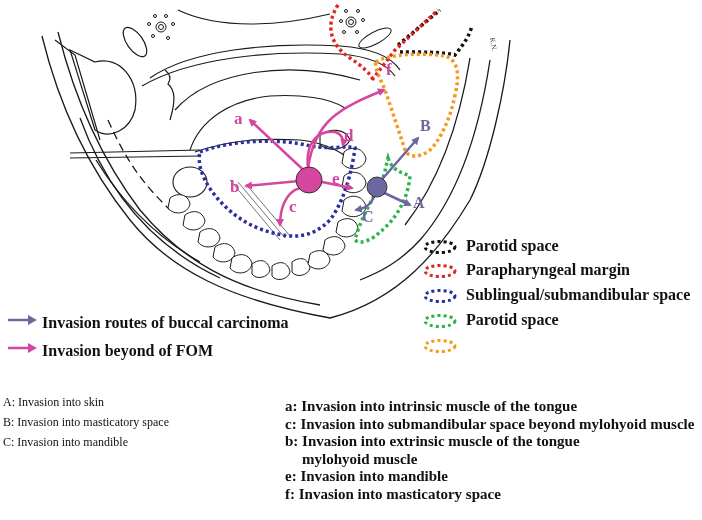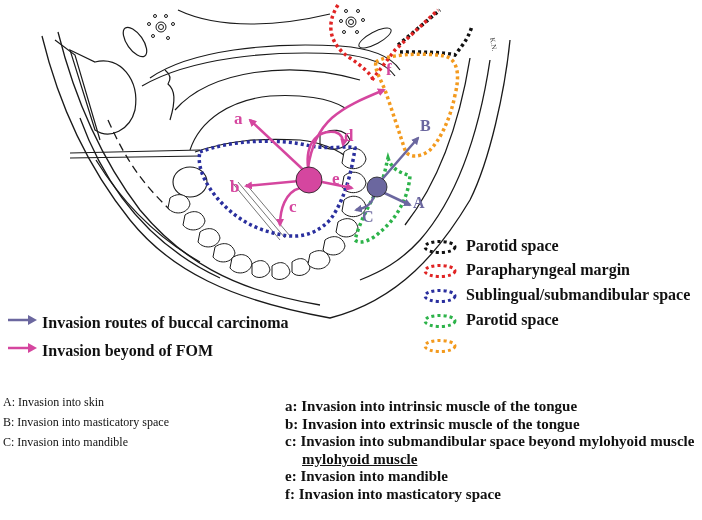--- a/index.html
+++ b/index.html
@@ -5,21 +5,21 @@
   html, body { margin: 0; padding: 0; background: #ffffff; }
   body { width: 702px; height: 520px; position: relative; overflow: hidden;
          font-family: "Liberation Serif", serif; color: #111; }
   #diagram { position: absolute; left: 0; top: 0; width: 702px; height: 520px; }
   .space-legend-item { position: absolute; left: 422px; height: 22px; display: flex; align-items: flex-end; }
   .space-legend-item .txt { font-size: 16px; font-weight: bold; margin-left: 8px; }
   .route-legend-item { position: absolute; left: 6px; height: 22px; display: flex; align-items: flex-start; }
   .route-legend-item .txt { font-size: 16px; font-weight: bold; margin-left: 4px; }
   .cap-upper { position: absolute; left: 3px; font-size: 12px; font-weight: normal; }
   .cap-lower { position: absolute; left: 285px; font-size: 15px; font-weight: bold; line-height: 17.5px; }
-  .cap-lower .indent { padding-left: 17px; text-decoration: underline; }
+  .cap-lower .indent { padding-left: 17px; }
 </style>
 </head>
 <body>
 
 <svg id="diagram" viewBox="0 0 702 520" xmlns="http://www.w3.org/2000/svg">
   <defs>
     <marker id="arrFom" markerWidth="8" markerHeight="8" refX="6" refY="4" orient="auto" markerUnits="userSpaceOnUse">
       <path d="M0,0 L8,4 L0,8 Z" fill="#d5469f"></path>
     </marker>
     <marker id="arrBuc" markerWidth="8" markerHeight="8" refX="6" refY="4" orient="auto" markerUnits="userSpaceOnUse">
@@ -181,18 +181,18 @@
     </svg>
   <span class="txt">Invasion beyond of FOM</span>
 </div>
 
 <div class="cap-upper" style="top:395px">A: Invasion into skin</div>
 <div class="cap-upper" style="top:415px">B: Invasion into masticatory space</div>
 <div class="cap-upper" style="top:435px">C: Invasion into mandible</div>
 
 <div class="cap-lower" style="top:398px">
   <div>a: Invasion into intrinsic muscle of the tongue</div>
+  <div>c: Invasion into submandibular  space  beyond mylohyoid muscle</div>
   <div>b: Invasion into extrinsic muscle of the tongue</div>
-  <div>c: Invasion into submandibular  space  beyond mylohyoid muscle</div>
   <div class="indent">mylohyoid muscle</div>
   <div>e: Invasion into mandible</div>
   <div>f: Invasion into masticatory space</div>
 </div>
 
 </body></html>

